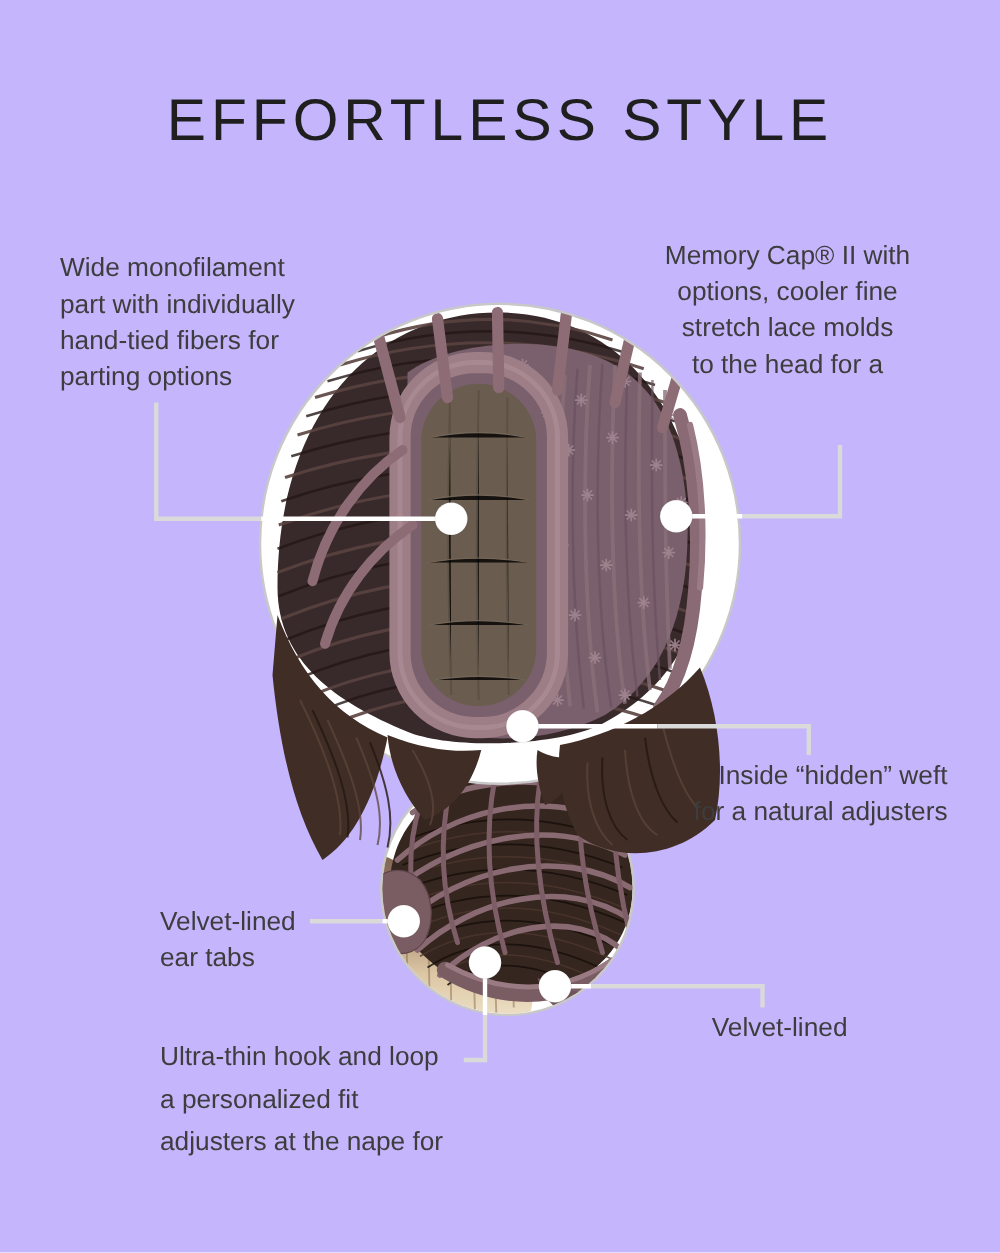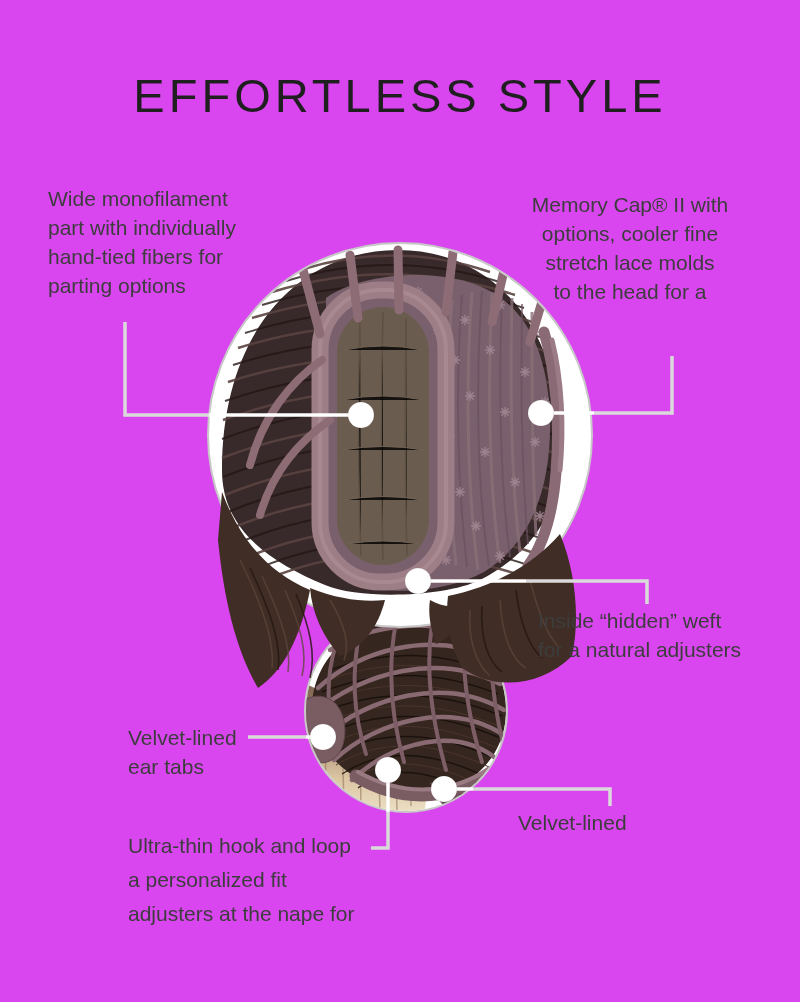--- a/index.html
+++ b/index.html
@@ -1,31 +1,31 @@
 <!DOCTYPE html>
 <html><head>
 <meta charset="utf-8">
 <style>
   html,body{margin:0;padding:0;background:#ffffff;}
   body{font-family:"Liberation Sans", sans-serif;}
-  .stage{position:relative;width:800px;height:1002px;background:#d946ef;overflow:hidden;margin:0 auto;}
+  .stage{position:relative;width:800px;height:1002px;background:#c4b5fd;overflow:hidden;margin:0 auto;}
   .art{position:absolute;left:0;top:0;z-index:1;}
   .page-title{
     position:absolute;left:0;top:68px;width:800px;text-align:center;
     font-size:47px;font-weight:300;letter-spacing:4px;color:#1f1f1f;z-index:2;
     font-stretch:condensed;
   }
   .callout{
     position:absolute;z-index:2;color:#3d3d3d;font-size:21px;line-height:29px;
   }
   .callout span{display:block;}
   .co-left{text-align:left;}
   .co-right{text-align:center;}
-  .co-center{text-align:left;}
-  #co-monofilament{left:48px;top:184px;width:230px;}
+  .co-center{text-align:right;}
+  #co-monofilament{left:48px;top:200px;width:230px;}
   #co-memorycap{right:50px;top:190px;width:240px;}
   #co-weft{left:538px;top:606px;width:220px;}
   #co-eartabs{left:128px;top:723px;width:140px;}
   #co-adjusters{left:128px;top:829px;width:250px;line-height:34px;}
   #co-nape{left:518px;top:808px;width:160px;line-height:30px;}
 </style>
 </head>
 <body>
 
 <div class="stage">

